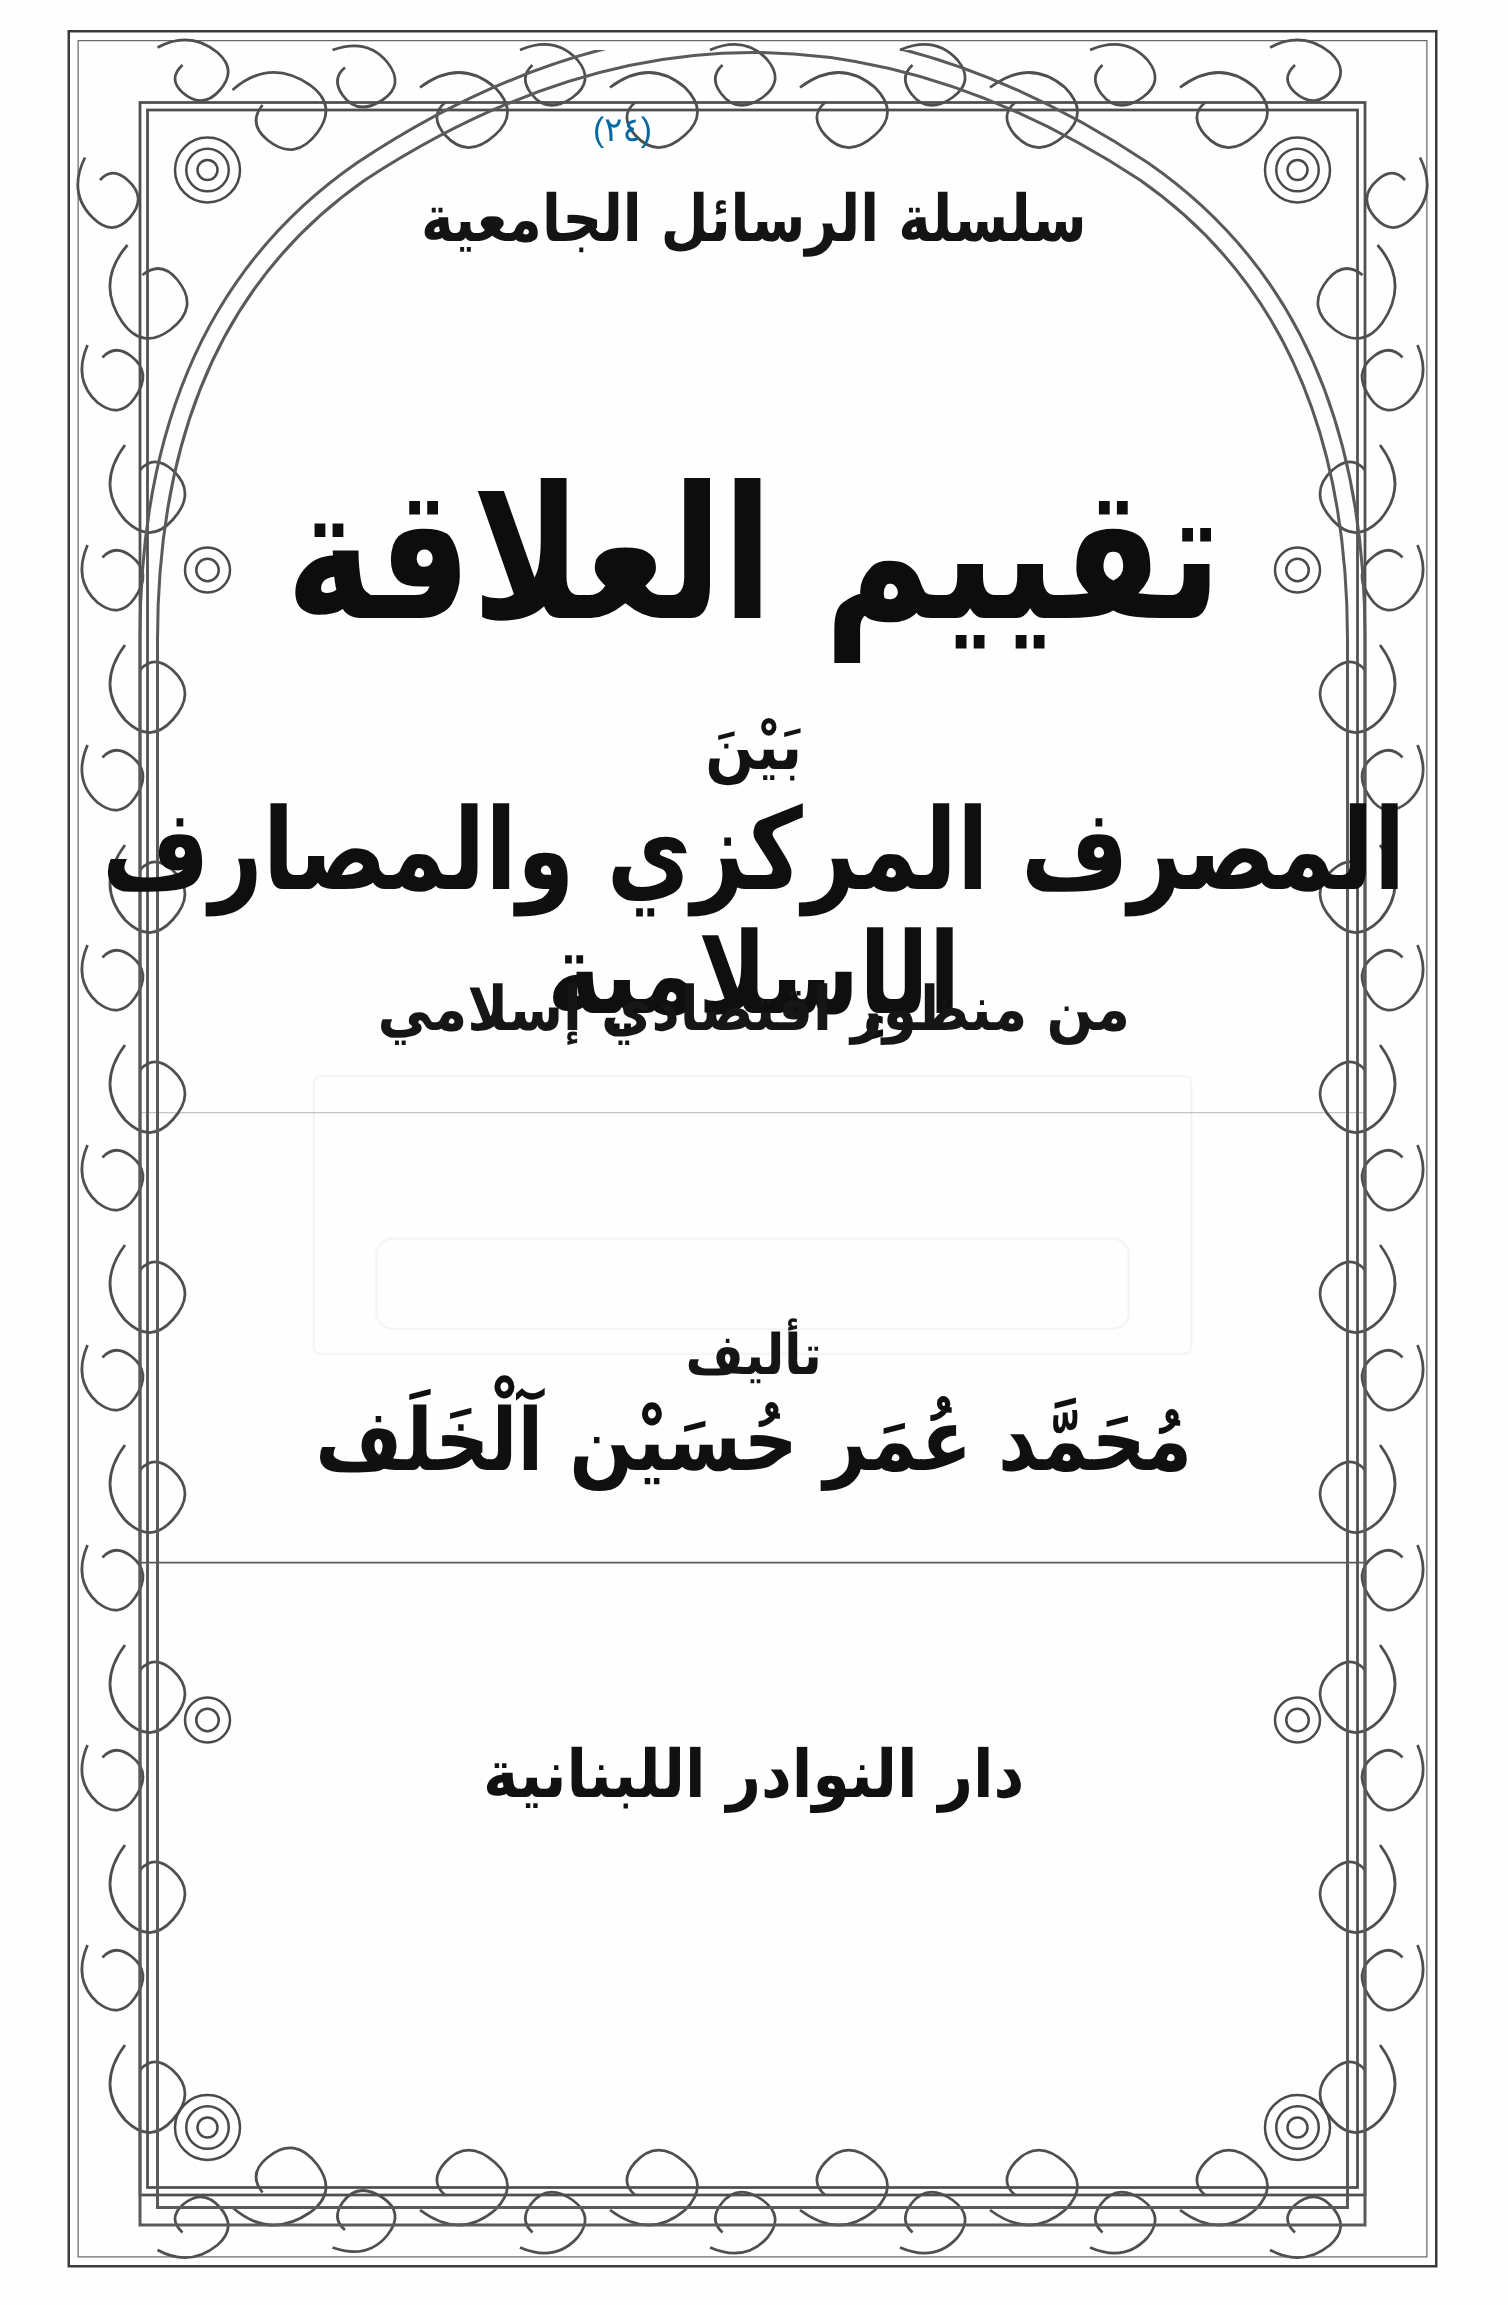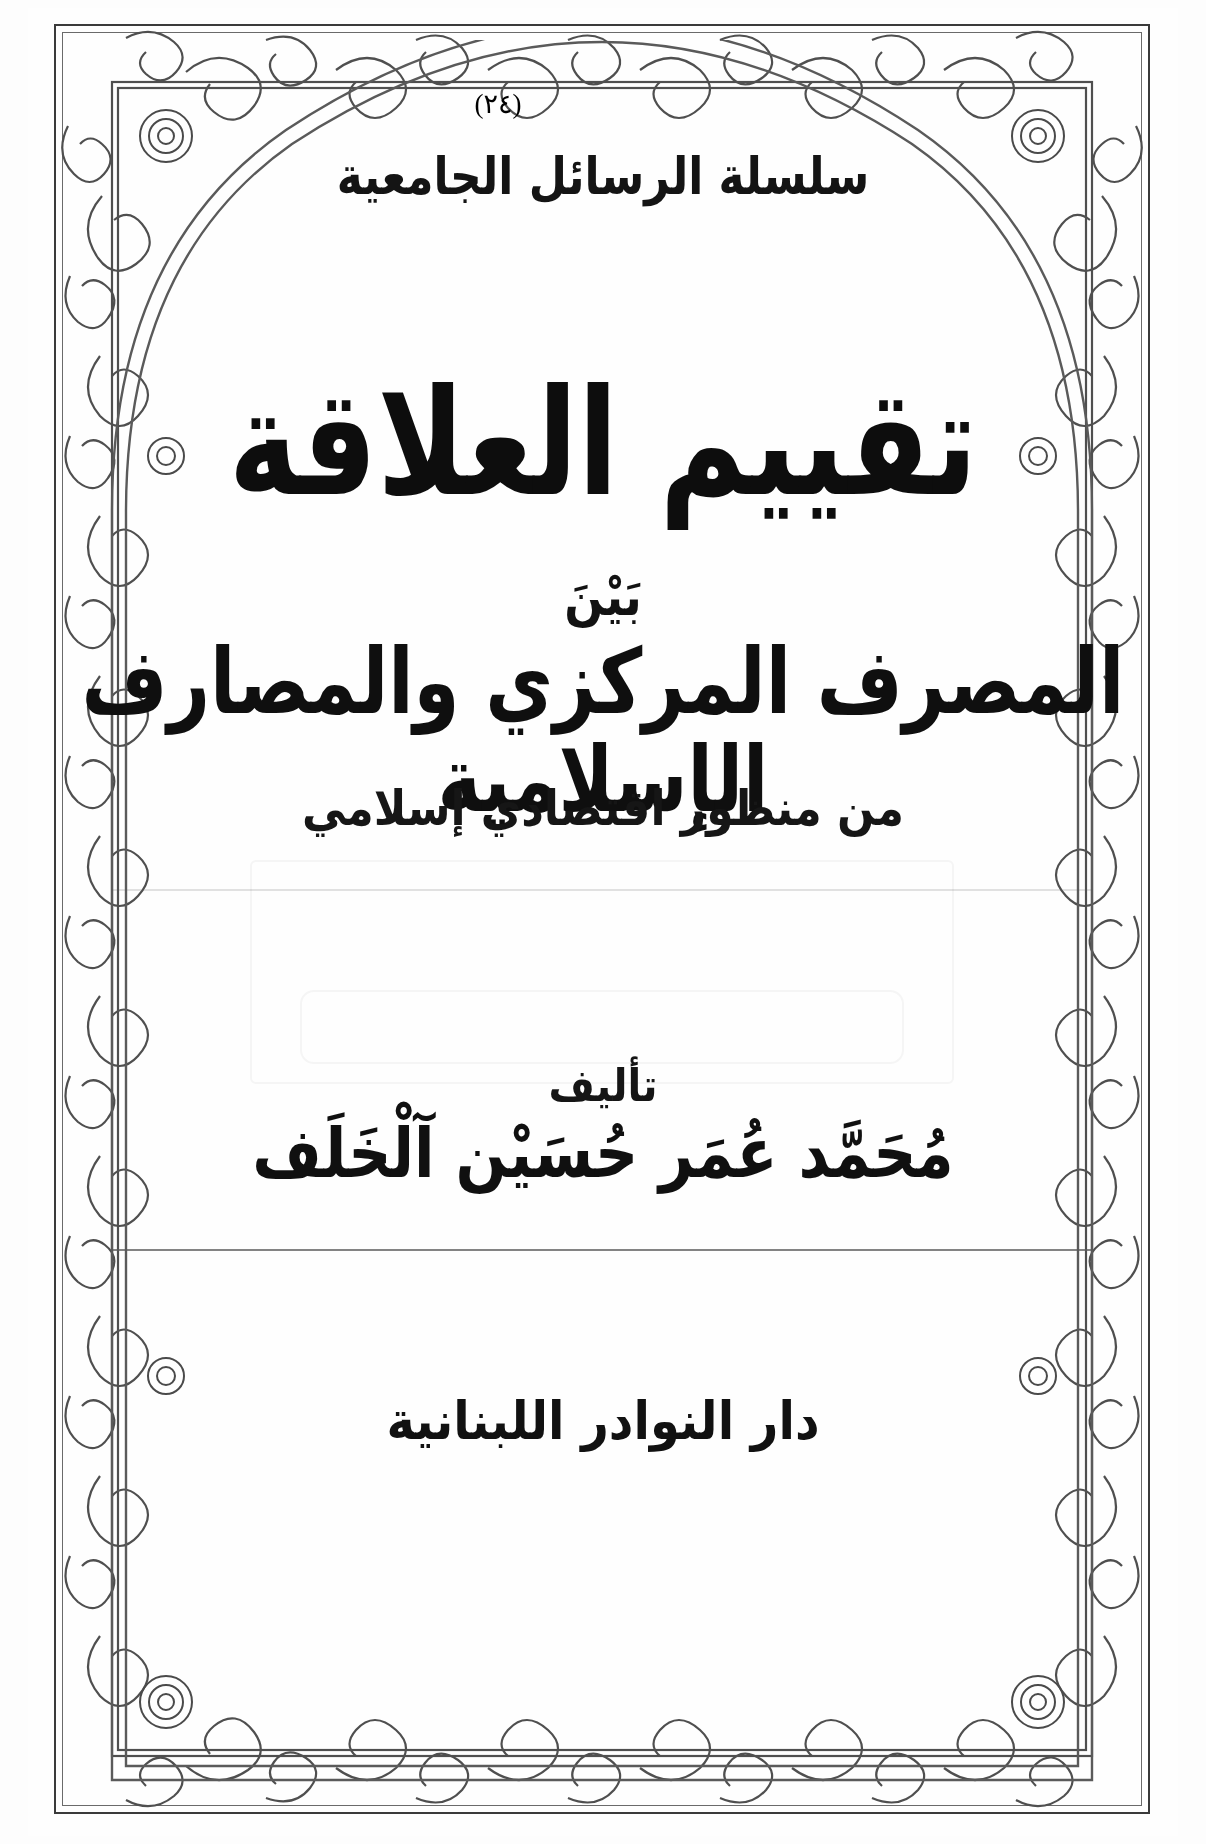--- a/index.html
+++ b/index.html
@@ -72,23 +72,23 @@
     height: 1786px;
   }
 
   
   .series-number {
     position: absolute;
     left: 0;
     top: 88px;
     width: 996px;
     text-align: center;
-    font-family: Liberation Serif, serif;
+    font-family: Liberation Sans, sans-serif;
     font-size: 27px;
-    color: #000000;
+    color: #0369a1;
     letter-spacing: 1px;
   }
 
   .series-name {
     position: absolute;
     left: 0;
     top: 150px;
     width: 1206px;
     text-align: center;
     font-family: "DejaVu Sans", sans-serif;

